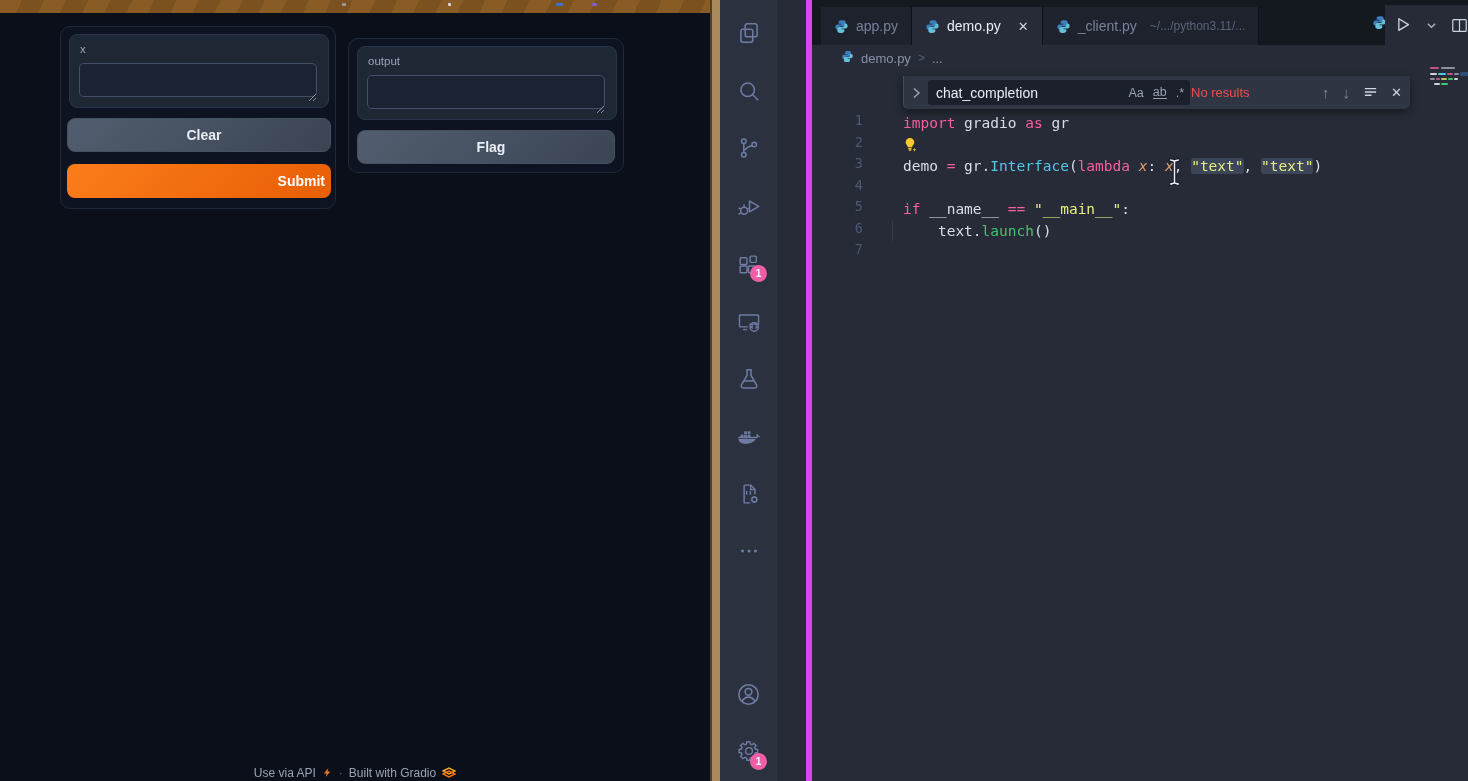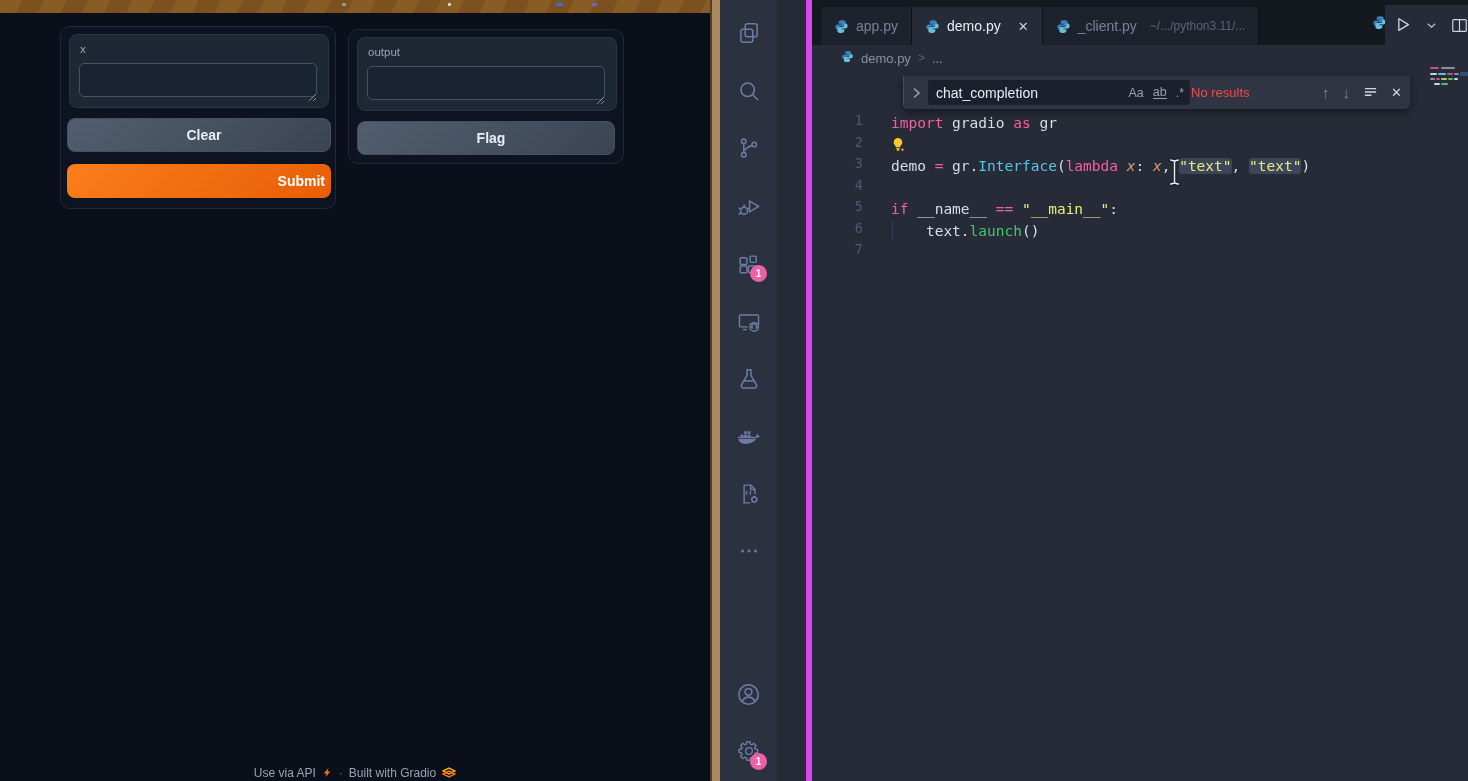--- a/index.html
+++ b/index.html
@@ -59,21 +59,21 @@
   #find-status{margin-left:1px;font-size:13px;color:var(--no-results-red,#f14c4c);}
   .find-btn{margin-left:13px;font-size:15px;color:#7e8798;cursor:pointer;line-height:1;}
   .find-btn.light{color:#cfd5e2;}
   #find-close{margin-left:13px;font-size:13px;color:#cfd5e2;cursor:pointer;}
   
   #code-area{position:absolute;left:0;top:71px;width:691px;height:710px;}
   #code-lines{position:absolute;left:0;top:41px;right:0;}
   .cline{position:relative;height:21.5px;line-height:21.5px;white-space:pre;}
   .lnum{display:inline-block;width:51px;text-align:right;color:var(--line-number,#4d5873);
     font:13.5px "DejaVu Sans Mono",monospace;vertical-align:top;}
-  .ctext{font:14.5px "DejaVu Sans Mono",monospace;color:var(--plain,#d8dde8);margin-left:28px;}
+  .ctext{font:14.5px "DejaVu Sans Mono",monospace;color:var(--plain,#d8dde8);margin-left:40px;}
   .tk-k{color:var(--keyword,#f75fa0);}
   .tk-p{color:var(--plain,#d8dde8);}
   .tk-f{color:var(--function,#52c7e8);}
   .tk-s{color:var(--string,#e5ee7d);}
   .tk-sh{color:var(--string,#e5ee7d);background:var(--word-highlight,#3d4659);border-radius:3px;}
   .tk-g{color:var(--method-green,#40c56f);}
   .tk-o{color:var(--param,#e09a6a);font-style:italic;}
   .bulb{display:inline-block;width:16px;height:16px;vertical-align:-2px;}
   .iguide{position:absolute;left:80px;top:1px;width:1px;height:20px;background:#343b4d;}
   
@@ -100,21 +100,21 @@
         <span class="g-label">x</span>
         <textarea class="g-textarea" style=""></textarea>
         <svg class="resize-h" viewBox="0 0 9 9">
           <path d="M8 1L1 8M8 5L5 8" stroke="#9ca6b8" stroke-width="1"></path>
           </svg>
       </div>
       <button class="g-btn secondary" style="left:6px;top:91px;width:264px;height:34px">Clear</button>
       <button class="g-btn primary" style="left:6px;top:137px;width:264px;height:34px">Submit</button>
     </div>
 
-    <div class="g-group" style="left:348px;top:29px;width:274px;height:133px">
+    <div class="g-group" style="left:348px;top:38px;width:274px;height:133px">
       <div class="g-block" style="left:8px;top:7px;width:258px;height:72px">
         <span class="g-label">output</span>
         <textarea class="g-textarea" style=""></textarea>
         <svg class="resize-h" viewBox="0 0 9 9">
           <path d="M8 1L1 8M8 5L5 8" stroke="#9ca6b8" stroke-width="1"></path>
           </svg>
       </div>
       <button class="g-btn secondary" style="left:8px;top:91px;width:258px;height:34px">Flag</button>
     </div>
 

